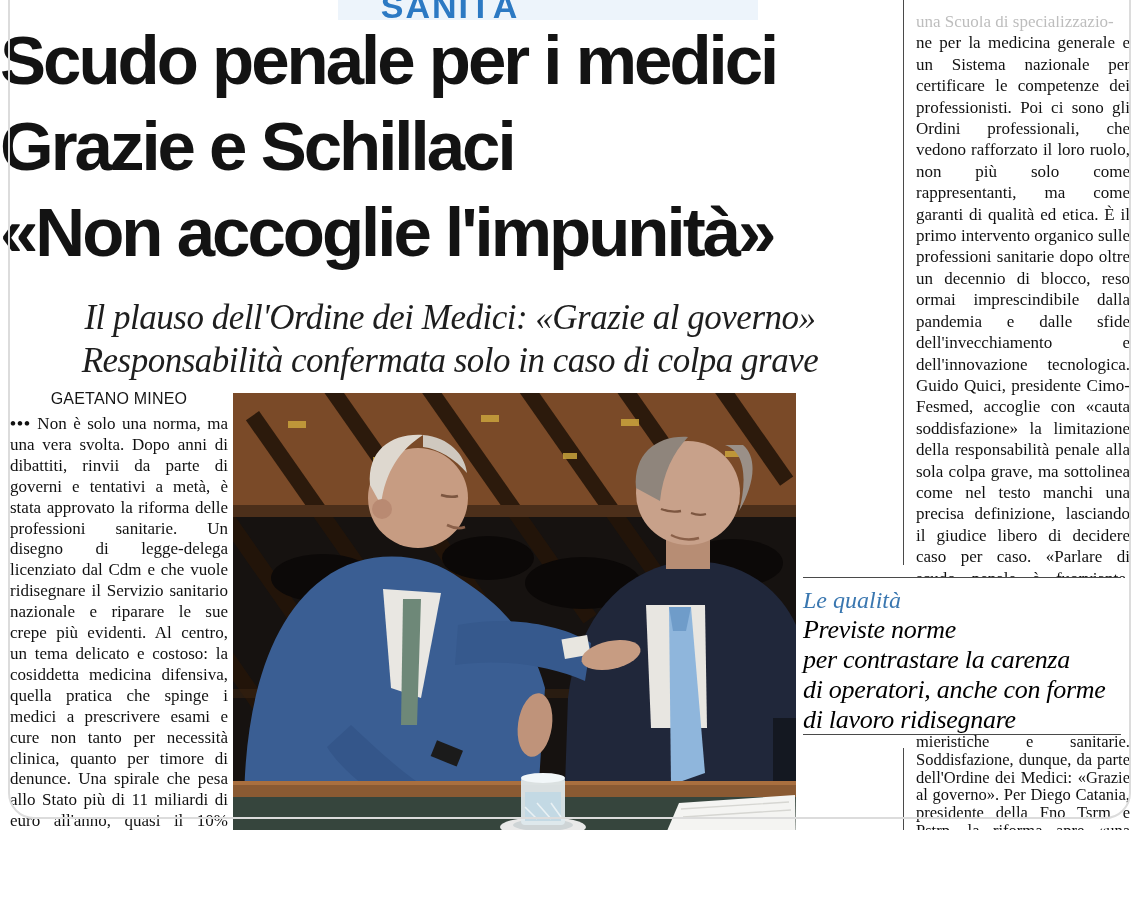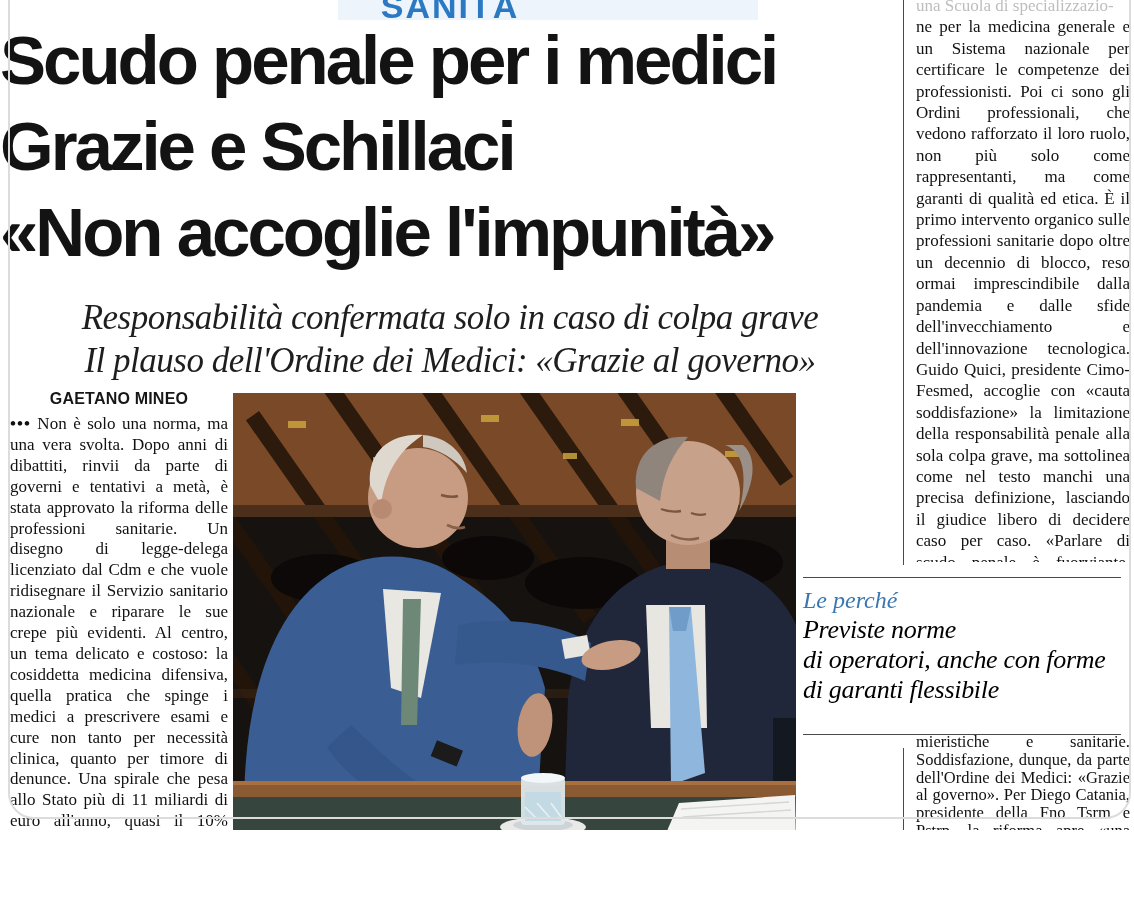--- a/index.html
+++ b/index.html
@@ -26,40 +26,40 @@
     font-size:69px;line-height:86px;letter-spacing:-3px;
     color:var(--headline-black,#131313);
   }
   .subheadline{
     position:absolute;left:0;top:296px;width:900px;text-align:center;
     font-style:italic;font-size:35px;line-height:43px;color:#1e1e1e;
     letter-spacing:-0.5px;
   }
   .byline{
     position:absolute;left:10px;top:390px;width:218px;text-align:center;
-    font-family:"Liberation Sans",sans-serif;font-weight:700;font-size:16px;
+    font-family:"Liberation Sans",sans-serif;font-weight:400;font-size:16px;
     letter-spacing:0.2px;color:#161616;
   }
   .col-left{
     position:absolute;left:10px;top:414px;width:218px;height:478px;
     overflow:hidden;font-size:17px;line-height:20.9px;text-align:justify;
   }
   .lead-marker{font-weight:700;letter-spacing:1px;}
   .photo-figure{position:absolute;left:233px;top:393px;width:563px;height:452px;background:#161210;}
   .photo-figure svg{display:block;width:563px;height:452px;}
   .photo-caption{
     position:absolute;left:233px;top:852px;width:562px;
     font-family:"Liberation Sans",sans-serif;font-size:15px;color:#1a1a1a;
   }
   .caption-label{font-weight:700;}
   .vrule{position:absolute;left:903px;width:1px;background:#4a4a4a;}
   .vrule.top{top:0;height:565px;}
   .vrule.bottom{top:748px;height:144px;}
   .col-right{
-    position:absolute;left:916px;top:0;width:214px;height:562px;overflow:hidden;
+    position:absolute;left:916px;top:16px;width:214px;height:562px;overflow:hidden;
     font-size:17px;line-height:21.4px;text-align:justify;
   }
   .cut-line{color:#9a9a9a;opacity:0.65;margin-top:-5px;white-space:nowrap;overflow:hidden;}
   .novita-box{
     position:absolute;left:803px;top:577px;width:318px;height:158px;
     border-top:1px solid #4a4a4a;border-bottom:1px solid #4a4a4a;
     padding-top:7px;box-sizing:border-box;
   }
   .novita-title{
     font-style:italic;font-size:24px;line-height:30px;
@@ -79,22 +79,22 @@
   <div class="kicker-band"></div>
   <div class="kicker">SANITÀ</div>
 
   <div class="headline">
     <div>Scudo penale per i medici</div>
     <div>Grazie e Schillaci</div>
     <div>«Non accoglie l'impunità»</div>
   </div>
 
   <div class="subheadline">
+    <div>Il plauso dell'Ordine dei Medici: «Grazie al governo»</div>
     <div>Responsabilità confermata solo in caso di colpa grave</div>
-    <div>Il plauso dell'Ordine dei Medici: «Grazie al governo»</div>
   </div>
 
   <div class="byline">GAETANO MINEO</div>
 
   <div class="col-left"><span class="lead-marker">•••</span><span> Non è solo una norma, ma una vera svolta. Dopo anni di dibattiti, rinvii da parte di governi e tentativi a metà, è stata approvato la riforma delle professioni sanitarie. Un disegno di legge-delega licenziato dal Cdm e che vuole ridisegnare il Servizio sanitario nazionale e riparare le sue crepe più evidenti. Al centro, un tema delicato e costoso: la cosiddetta medicina difensiva, quella pratica che spinge i medici a prescrivere esami e cure non tanto per necessità clinica, quanto per timore di denunce. Una spirale che pesa allo Stato più di 11 miliardi di euro all'anno, quasi il 10% della spesa sanitaria complessiva. Non è solo un buco nei conti pubblici, ma una ferita nella fiducia tra medici e cittadini. Cambia, quindi, la responsabilità del personale sanitario. I ministri Carlo Nordio (Giustizia) e Orazio</span></div>
 
   <figure class="photo-figure" style="margin:0">
     <svg viewBox="0 0 563 452">
 
       <rect x="0" y="0" width="563" height="452" fill="#161210"></rect>
@@ -191,22 +191,23 @@
 
   <div class="vrule top"></div>
   <div class="vrule bottom"></div>
 
   <div class="col-right">
     <div class="cut-line">una Scuola di specializzazio-</div>
     <div>ne per la medicina generale e un Sistema nazionale per certificare le competenze dei professionisti. Poi ci sono gli Ordini professionali, che vedono rafforzato il loro ruolo, non più solo come rappresentanti, ma come garanti di qualità ed etica. È il primo intervento organico sulle professioni sanitarie dopo oltre un decennio di blocco, reso ormai imprescindibile dalla pandemia e dalle sfide dell'invecchiamento e dell'innovazione tecnologica. Guido Quici, presidente Cimo-Fesmed, accoglie con «cauta soddisfazione» la limitazione della responsabilità penale alla sola colpa grave, ma sottolinea come nel testo manchi una precisa definizione, lasciando il giudice libero di decidere caso per caso. «Parlare di scudo penale è fuorviante, perché di fatto scudo non c'è». Più ottimista la Fnopi, che parla di un provvedimento «nella giusta direzione» auspicando un iter parlamentare rapido e un pieno coinvolgimento delle professioni infer-</div>
   </div>
 
   <div class="novita-box">
-    <div class="novita-title">Le perché</div>
+    <div class="novita-title">Le qualità</div>
     <div class="novita-line">Previste norme</div>
+    <div class="novita-line">per contrastare la carenza</div>
     <div class="novita-line">di operatori, anche con forme</div>
-    <div class="novita-line">di garanti flessibile</div>
+    <div class="novita-line">di lavoro ridisegnare</div>
   </div>
 
   <div class="col-right-bottom">mieristiche e sanitarie. Soddisfazione, dunque, da parte dell'Ordine dei Medici: «Grazie al governo». Per Diego Catania, presidente della Fno Tsrm e Pstrp, la riforma apre «una stagione nuova per la sanità», ma serve «una politica</div>
 
   <div class="page-frame"></div>
 </div>
 
 </body></html>

